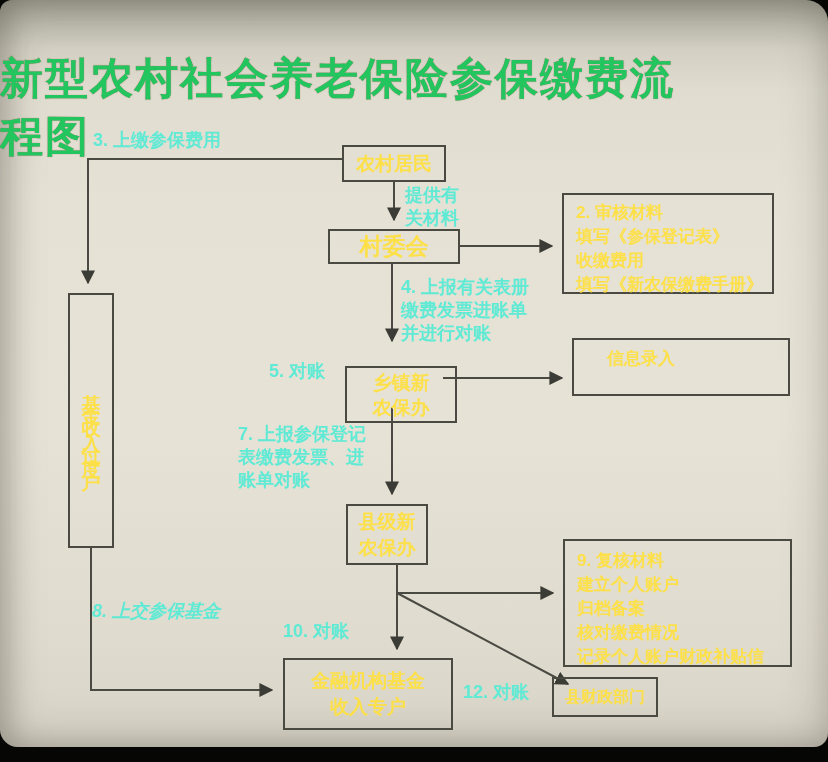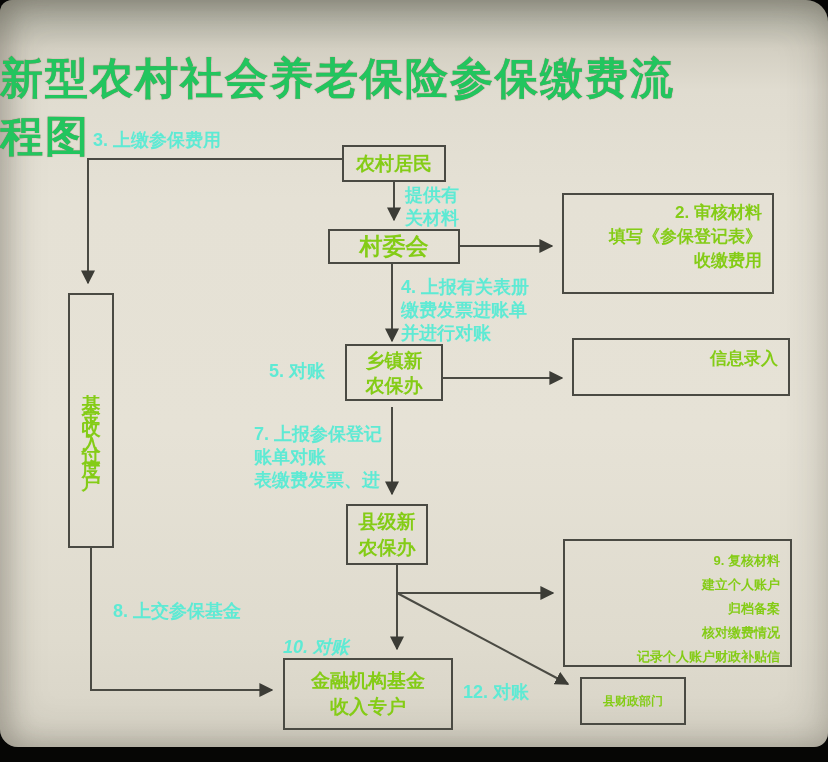--- a/index.html
+++ b/index.html
@@ -15,22 +15,22 @@
       #a9a89b 0px,#bab9ac 22px,#d3cfc2 48px,#e0dcd0 90px,
       #e5e1d5 200px,#e6e2d6 430px,#dfdbce 640px,#d7d3c6 747px);
     box-shadow:inset 0 0 46px rgba(55,52,40,.28), inset 10px 0 24px rgba(55,52,40,.18);
   }
   .title{
     position:absolute;left:0;top:50px;width:716px;
     font-size:43px;font-weight:bold;letter-spacing:2px;color:#22c55e;
     text-shadow:0 0 1px rgba(140,30,20,.6);
   }
   .box{
-    position:absolute;border:2px solid #4a4a43;color:#84cc16;
-    font-weight:bold;box-sizing:border-box;text-align:right;
+    position:absolute;border:2px solid #4a4a43;color:#fde047;
+    font-weight:bold;box-sizing:border-box;
   }
   .box.center{display:flex;flex-direction:column;align-items:center;justify-content:center;}
   .box .ln{white-space:nowrap;}
   .listbox{padding:6px 10px 4px 12px;}
   .listbox .ln{line-height:24px;white-space:nowrap;}
   .vertical{
     writing-mode:vertical-rl;text-orientation:upright;
     letter-spacing:13px;display:flex;align-items:center;justify-content:center;
   }
   .lbl{
@@ -72,75 +72,76 @@
 </div>
 
 <div class="box center" style="left:328px;top:229px;width:132px;height:35px;font-size:23px;">
   <div class="ln">村委会</div>
 </div>
 
 <div class="box listbox" style="left:562px;top:193px;width:212px;height:101px;font-size:17px;">
   <div class="ln">2. 审核材料</div>
   <div class="ln">填写《参保登记表》</div>
   <div class="ln">收缴费用</div>
+  <div class="ln">填写《新农保缴费手册》</div>
 </div>
 
-<div class="box center" style="left:345px;top:344px;width:98px;height:57px;font-size:19px;line-height:25px;">
+<div class="box center" style="left:345px;top:366px;width:112px;height:57px;font-size:19px;line-height:25px;">
   <div class="ln">乡镇新</div>
   <div class="ln">农保办</div>
 </div>
 
 <div class="box listbox" style="left:572px;top:338px;width:218px;height:58px;font-size:17px;padding-top:7px;">
   <div class="ln indent">信息录入</div>
 </div>
 
 <div class="box center" style="left:346px;top:504px;width:82px;height:61px;font-size:19px;line-height:26px;">
   <div class="ln">县级新</div>
   <div class="ln">农保办</div>
 </div>
 
-<div class="box listbox" style="left:563px;top:539px;width:229px;height:128px;font-size:13px;padding-top:8px;">
+<div class="box listbox" style="left:563px;top:539px;width:229px;height:128px;font-size:17px;padding-top:8px;">
   <div class="ln">9. 复核材料</div>
   <div class="ln">建立个人账户</div>
   <div class="ln">归档备案</div>
   <div class="ln">核对缴费情况</div>
   <div class="ln">记录个人账户财政补贴信</div>
 </div>
 
 <div class="box vertical" style="left:68px;top:293px;width:46px;height:255px;font-size:19px;padding-top:6px;">
   <span>基金收入过度户</span>
 </div>
 
 <div class="box center" style="left:283px;top:658px;width:170px;height:72px;font-size:19px;line-height:26px;">
   <div class="ln">金融机构基金</div>
   <div class="ln">收入专户</div>
 </div>
 
-<div class="box center" style="left:580px;top:677px;width:106px;height:48px;font-size:12px;">
+<div class="box center" style="left:552px;top:677px;width:106px;height:40px;font-size:16px;">
   <div class="ln">县财政部门</div>
 </div>
 
 <div class="lbl" style="left:93px;top:129px;">3. 上缴参保费用</div>
 
 <div class="lbl" style="left:405px;top:184px;">
   <div>提供有</div>
   <div>关材料</div>
 </div>
 
 <div class="lbl" style="left:401px;top:276px;">
   <div>4. 上报有关表册</div>
   <div>缴费发票进账单</div>
   <div>并进行对账</div>
 </div>
 
 <div class="lbl" style="left:237px;top:360px;margin-left:32px;">5. 对账</div>
 
-<div class="lbl" style="left:254px;top:423px;">
+<div class="lbl" style="left:238px;top:423px;">
   <div>7. 上报参保登记</div>
+  <div>表缴费发票、进</div>
   <div>账单对账</div>
-  <div>表缴费发票、进</div>
 </div>
 
-<div class="lbl" style="left:113px;top:600px;">8. 上交参保基金</div>
+<div class="lbl" style="left:92px;top:600px;font-style:italic;">8. 上交参保基金</div>
 
-<div class="lbl" style="left:283px;top:636px;font-style:italic;">10. 对账</div>
+<div class="lbl" style="left:283px;top:620px;">10. 对账</div>
 
 <div class="lbl" style="left:463px;top:681px;">12. 对账</div>
 
 </body></html>

